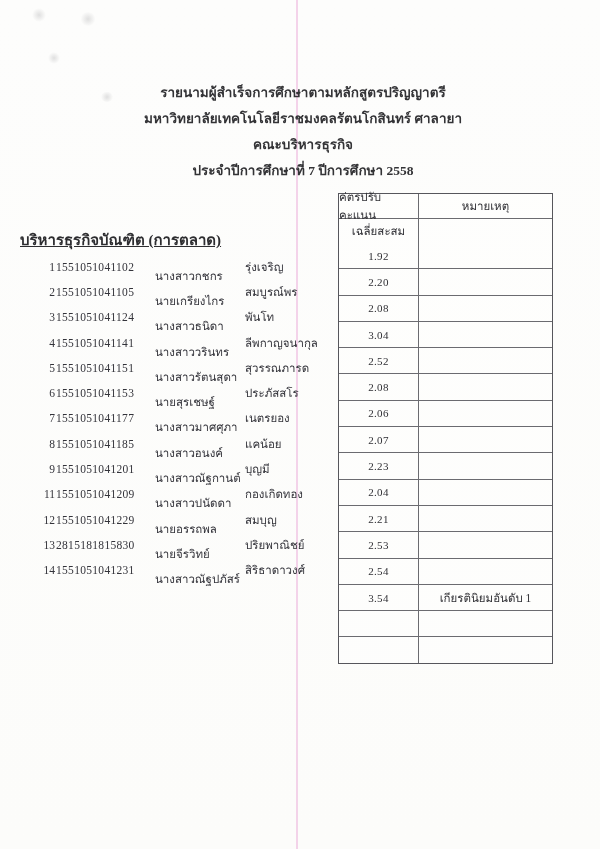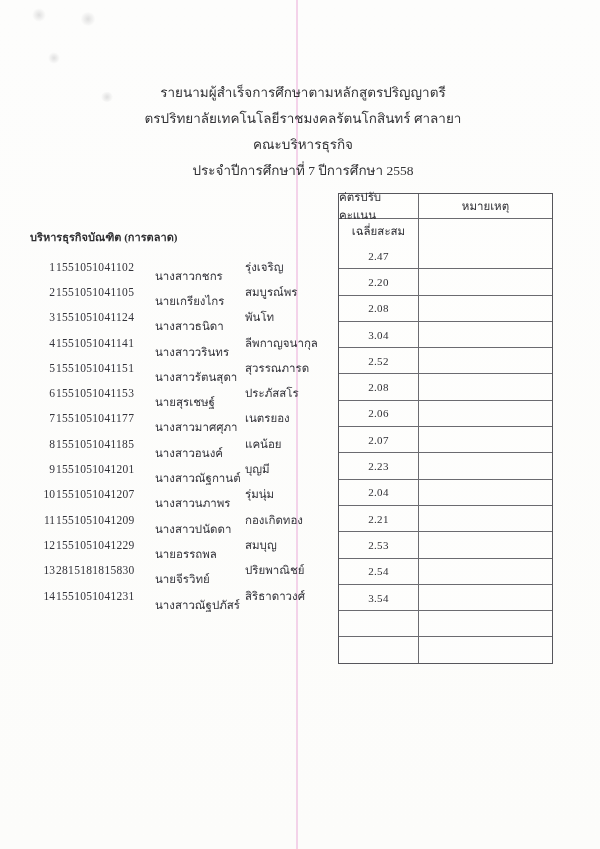--- a/index.html
+++ b/index.html
@@ -18,27 +18,27 @@
     position:absolute; top:0; left:296px; width:2px; height:849px;
     background:#f2c9e6; opacity:.8; filter:blur(.3px);
   }
   .smudge {
     position:absolute; border-radius:50%;
     background:radial-gradient(circle, rgba(70,70,75,.16) 0%, rgba(70,70,75,0) 70%);
   }
   
   .titles {
     position:absolute; top:80px; left:6px; right:0;
-    text-align:center; font-weight:normal; font-size:13.5px; color:#333336;
+    text-align:center; font-weight:bold; font-size:13.5px; color:#333336;
   }
   .titles .line { height:26px; line-height:26px; }
   
   .section-heading {
-    position:absolute; left:30px; top:228px;
-    font-weight:bold; font-size:11px; color:#2d2d30;
+    position:absolute; left:20px; top:228px;
+    font-weight:bold; font-size:15px; color:#2d2d30;text-decoration:underline;
   }
   
   .roster { position:absolute; left:42px; top:254px; font-size:11.5px; color:#33333a; }
   .roster-row { display:flex; height:25.3px; align-items:center; }
   .col-no   { width:13px; text-align:right; flex:0 0 auto; }
   .col-id   { width:99px; margin-left:1px; flex:0 0 auto; letter-spacing:.3px; }
   .col-first{ width:90px; flex:0 0 auto;margin-top:18px; }
   .col-last { flex:0 0 auto; }
   
   .gpa-table {
@@ -63,21 +63,21 @@
 <div class="page">
 
   <div class="artifact-line"></div>
   <div class="smudge" style="left:32px; top:8px;  width:14px; height:14px;"></div>
   <div class="smudge" style="left:80px; top:12px; width:16px; height:14px;"></div>
   <div class="smudge" style="left:48px; top:52px; width:12px; height:12px;"></div>
   <div class="smudge" style="left:100px;top:92px; width:14px; height:10px;"></div>
 
   <div class="titles">
     <div class="line">รายนามผู้สำเร็จการศึกษาตามหลักสูตรปริญญาตรี</div>
-    <div class="line">ตรปริทยาลัยเทคโนโลยีราชมงคลรัตนโกสินทร์ ศาลายา</div>
+    <div class="line">มหาวิทยาลัยเทคโนโลยีราชมงคลรัตนโกสินทร์ ศาลายา</div>
     <div class="line">คณะบริหารธุรกิจ</div>
     <div class="line">ประจำปีการศึกษาที่ 7 ปีการศึกษา 2558</div>
   </div>
 
   <div class="section-heading">บริหารธุรกิจบัณฑิต (การตลาด)</div>
 
   <div class="roster">
   <div class="roster-row">
     <span class="col-no">1</span>
     <span class="col-id">1551051041102</span>
@@ -134,26 +134,20 @@
     <span class="col-last">แคน้อย</span>
   </div>
 
   <div class="roster-row">
     <span class="col-no">9</span>
     <span class="col-id">1551051041201</span>
     <span class="col-first">นางสาวณัฐกานต์</span>
     <span class="col-last">บุญมี</span>
   </div>
 
-  <div class="roster-row">
-    <span class="col-no">10</span>
-    <span class="col-id">1551051041207</span>
-    <span class="col-first">นางสาวนภาพร</span>
-    <span class="col-last">รุ่มนุ่ม</span>
-  </div>
 
   <div class="roster-row">
     <span class="col-no">11</span>
     <span class="col-id">1551051041209</span>
     <span class="col-first">นางสาวปนัดดา</span>
     <span class="col-last">กองเกิดทอง</span>
   </div>
 
   <div class="roster-row">
     <span class="col-no">12</span>
@@ -181,21 +175,21 @@
     <div class="t-row hdr">
       <div class="cell-gpa">ค่ตรปรับคะแนน</div>
       <div class="cell-remark">หมายเหตุ</div>
     </div>
     <div class="t-row hdr">
       <div class="cell-gpa">เฉลี่ยสะสม</div>
       <div class="cell-remark"></div>
     </div>
     <div>
   <div class="t-row dat">
-    <div class="cell-gpa gpa-num">2.47</div>
+    <div class="cell-gpa gpa-num">1.92</div>
     <div class="cell-remark"></div>
   </div>
 
   <div class="t-row dat">
     <div class="cell-gpa gpa-num">2.20</div>
     <div class="cell-remark"></div>
   </div>
 
   <div class="t-row dat">
     <div class="cell-gpa gpa-num">2.08</div>
@@ -247,20 +241,21 @@
     <div class="cell-remark"></div>
   </div>
 
   <div class="t-row dat">
     <div class="cell-gpa gpa-num">2.54</div>
     <div class="cell-remark"></div>
   </div>
 
   <div class="t-row dat">
     <div class="cell-gpa gpa-num">3.54</div>
+    <div class="cell-remark">เกียรตินิยมอันดับ 1</div>
   </div>
 
   <div class="t-row dat">
     <div class="cell-gpa gpa-num"></div>
     <div class="cell-remark"></div>
   </div>
 
   <div class="t-row dat">
     <div class="cell-gpa gpa-num"></div>
     <div class="cell-remark"></div>

